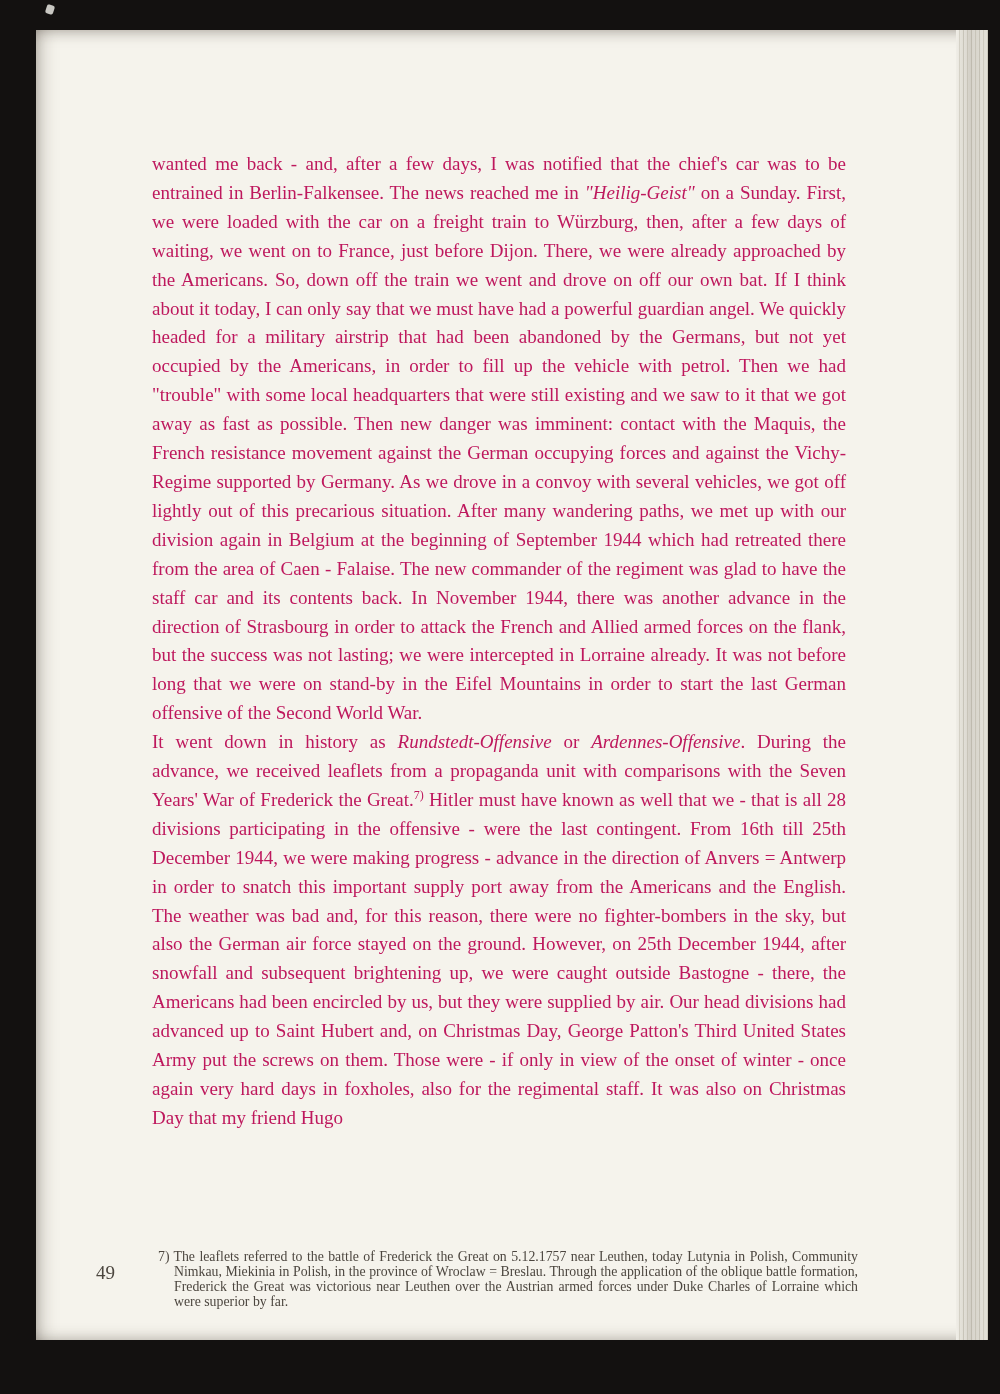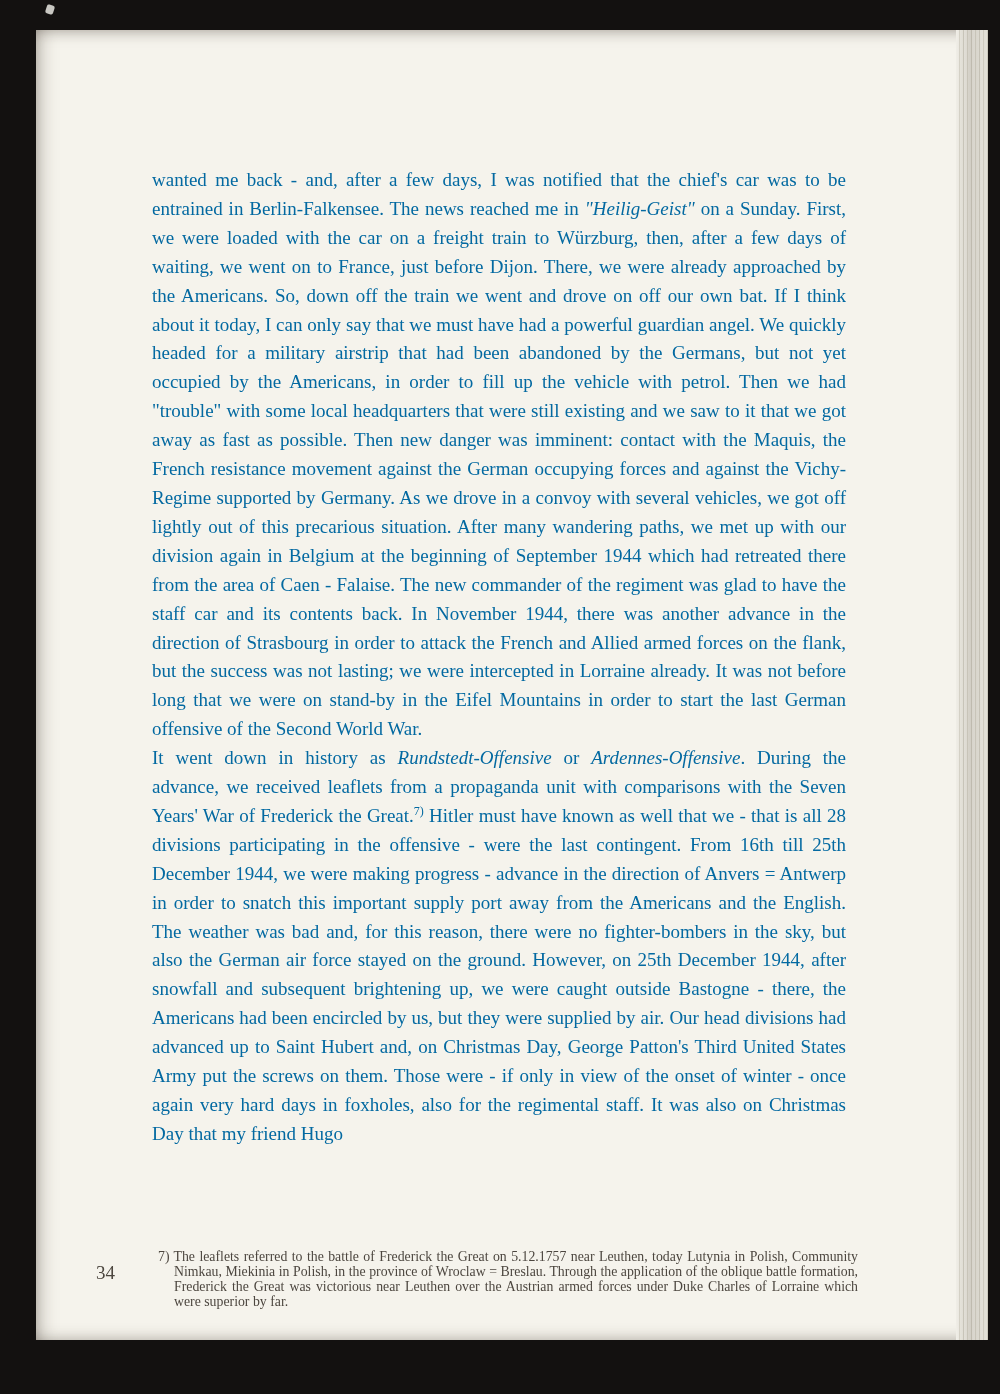--- a/index.html
+++ b/index.html
@@ -30,22 +30,22 @@
       inset 0 12px 16px -12px rgba(60,50,40,.4),
       inset 0 -12px 16px -12px rgba(60,50,40,.3);
   }
   .page-edge {
     position: absolute; right: 0; top: 0; bottom: 0; width: 32px;
     background:
       linear-gradient(to right, rgba(0,0,0,0) 0, rgba(110,100,85,.20) 45%, rgba(110,100,85,.06) 100%),
       repeating-linear-gradient(to right, #f0eee7 0 3px, #d9d6cb 3px 4px, #eceae2 4px 7px, #d2cfc4 7px 8px);
   }
   .body-text {
-    position: absolute; left: 116px; top: 136px; width: 694px;
-    color: #0369a1;
+    position: absolute; left: 116px; top: 120px; width: 694px;
+    color: #be185d;
     font-size: 19px;
     line-height: 28.9px;
     text-align: justify;
   }
   .para { margin: 0; padding: 0; }
   .run { }
   .ital { font-style: italic; }
   .sup {
     font-size: 12px;
     vertical-align: super;
@@ -75,15 +75,15 @@
   <div class="speck"></div>
   <div class="page">
     <div class="page-edge"></div>
     <div class="body-text">
         <p class="para"><span class="run">wanted me back - and, after a few days, I was notified that the chief's car was to be entrained in Berlin-Falkensee. The news reached me in </span><span class="ital">"Heilig-Geist"</span><span class="run"> on a Sunday. First, we were loaded with the car on a freight train to Würzburg, then, after a few days of waiting, we went on to France, just before Dijon. There, we were already approached by the Americans. So, down off the train we went and drove on off our own bat. If I think about it today, I can only say that we must have had a powerful guardian angel. We quickly headed for a military airstrip that had been abandoned by the Germans, but not yet occupied by the Americans, in order to fill up the vehicle with petrol. Then we had "trouble" with some local headquarters that were still existing and we saw to it that we got away as fast as possible. Then new danger was imminent: contact with the Maquis, the French resistance movement against the German occupying forces and against the Vichy-Regime supported by Germany. As we drove in a convoy with several vehicles, we got off lightly out of this precarious situation. After many wandering paths, we met up with our division again in Belgium at the beginning of September 1944 which had retreated there from the area of Caen - Falaise. The new commander of the regiment was glad to have the staff car and its contents back. In November 1944, there was another advance in the direction of Strasbourg in order to attack the French and Allied armed forces on the flank, but the success was not lasting; we were intercepted in Lorraine already. It was not before long that we were on stand-by in the Eifel Mountains in order to start the last German offensive of the Second World War.</span></p>
         <p class="para"><span class="run">It went down in history as </span><span class="ital">Rundstedt-Offensive</span><span class="run"> or </span><span class="ital">Ardennes-Offensive</span><span class="run">. During the advance, we received leaflets from a propaganda unit with comparisons with the Seven Years' War of Frederick the Great.</span><span class="sup">7)</span><span class="run"> Hitler must have known as well that we - that is all 28 divisions participating in the offensive - were the last contingent. From 16th till 25th December 1944, we were making progress - advance in the direction of Anvers = Antwerp in order to snatch this important supply port away from the Americans and the English. The weather was bad and, for this reason, there were no fighter-bombers in the sky, but also the German air force stayed on the ground. However, on 25th December 1944, after snowfall and subsequent brightening up, we were caught outside Bastogne - there, the Americans had been encircled by us, but they were supplied by air. Our head divisions had advanced up to Saint Hubert and, on Christmas Day, George Patton's Third United States Army put the screws on them. Those were - if only in view of the onset of winter - once again very hard days in foxholes, also for the regimental staff. It was also on Christmas Day that my friend Hugo</span></p>
       </div>
     <p class="footnote">
       <span class="fn-marker">7)</span><span class="fn-text">The leaflets referred to the battle of Frederick the Great on 5.12.1757 near Leuthen, today Lutynia in Polish, Community Nimkau, Miekinia in Polish, in the province of Wroclaw = Breslau. Through the application of the oblique battle formation, Frederick the Great was victorious near Leuthen over the Austrian armed forces under Duke Charles of Lorraine which were superior by far.</span>
     </p>
-    <span class="page-number">34</span>
+    <span class="page-number">49</span>
   </div>
 </div>
 
 </body></html>

